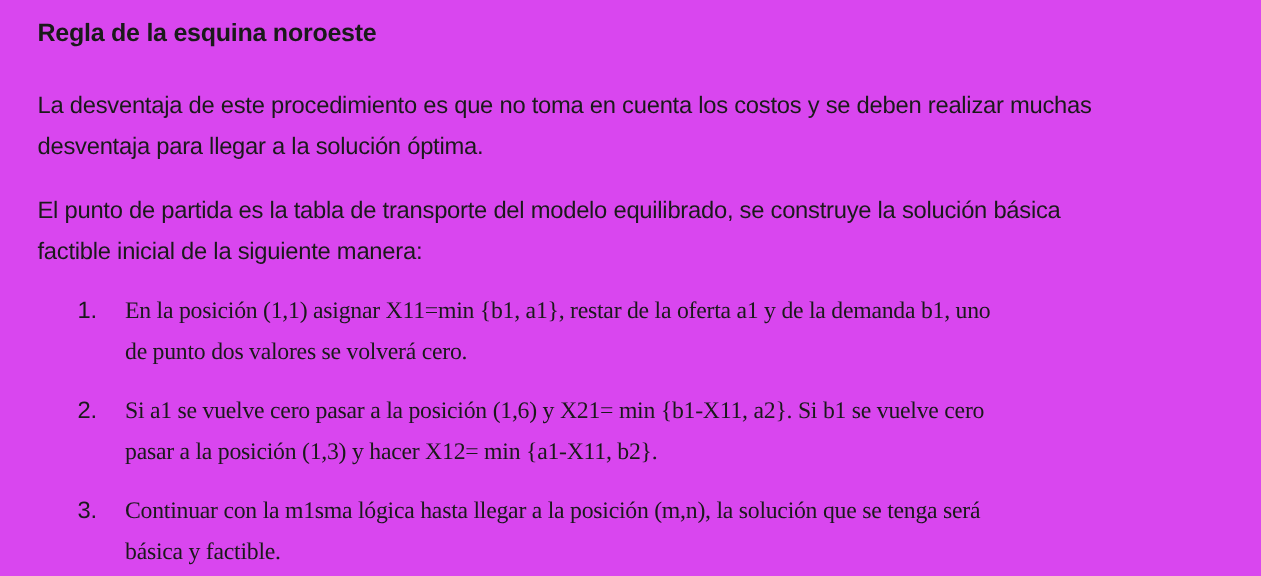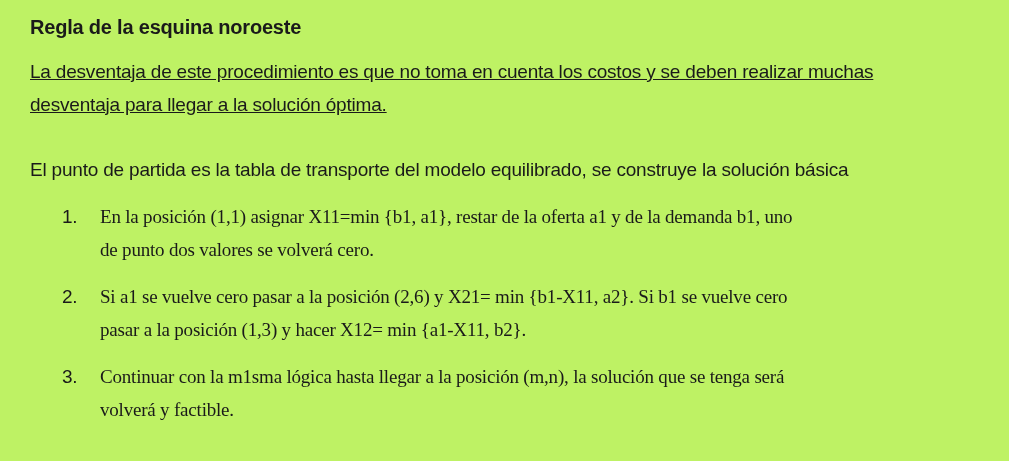--- a/index.html
+++ b/index.html
@@ -4,44 +4,43 @@
 <style>
   html, body {
     margin: 0;
     padding: 0;
     background: #ffffff;
   }
   .page {
     position: relative;
     width: 1009px;
     height: 461px;
-    background: #bef264;
+    background: #d946ef;
     color: #1a1a1a;
     font-family: "Liberation Sans", sans-serif;
     font-size: 19px;
     line-height: 33px;
     letter-spacing: -0.2px;
     overflow: hidden;
     box-sizing: border-box;
     padding-left: 30px;
     padding-right: 10px;
   }
   .doc-title {
     margin: 11px 0 0 0;
     font-size: 20px;
     font-weight: bold;
     line-height: 33px;
     white-space: nowrap;
   }
   .para {
-    margin-top: 32px;
+    margin-top: 18px;
   }
   .para.first {
-    margin-top: 11px;
-    text-decoration: underline;
+    margin-top: 24px;
   }
   .line {
     white-space: nowrap;
   }
   .list-item {
     margin-top: 14px;
     margin-left: 32px;
     display: flex;
     align-items: flex-start;
   }
@@ -62,39 +61,40 @@
 
   <h1 class="doc-title">Regla de la esquina noroeste</h1>
 
   <div class="para first">
     <div class="line">La desventaja de este procedimiento es que no toma en cuenta los costos y se deben realizar muchas</div>
     <div class="line">desventaja para llegar a la solución óptima.</div>
   </div>
 
   <div class="para">
     <div class="line">El punto de partida es la tabla de transporte del modelo equilibrado, se construye la solución básica</div>
+    <div class="line">factible inicial de la siguiente manera:</div>
   </div>
 
   <div class="list-item">
     <span class="list-number">1.</span>
     <div class="list-body">
       <div class="line">En la posición (1,1) asignar X11=min {b1, a1}, restar de la oferta a1 y de la demanda b1, uno</div>
       <div class="line">de punto dos valores se volverá cero.</div>
     </div>
   </div>
 
   <div class="list-item">
     <span class="list-number">2.</span>
     <div class="list-body">
-      <div class="line">Si a1 se vuelve cero pasar a la posición (2,6) y X21= min {b1-X11, a2}. Si b1 se vuelve cero</div>
+      <div class="line">Si a1 se vuelve cero pasar a la posición (1,6) y X21= min {b1-X11, a2}. Si b1 se vuelve cero</div>
       <div class="line">pasar a la posición (1,3) y hacer X12= min {a1-X11, b2}.</div>
     </div>
   </div>
 
   <div class="list-item">
     <span class="list-number">3.</span>
     <div class="list-body">
       <div class="line">Continuar con la m1sma lógica hasta llegar a la posición (m,n), la solución que se tenga será</div>
-      <div class="line">volverá y factible.</div>
+      <div class="line">básica y factible.</div>
     </div>
   </div>
 
 </div>
 
 </body></html>

